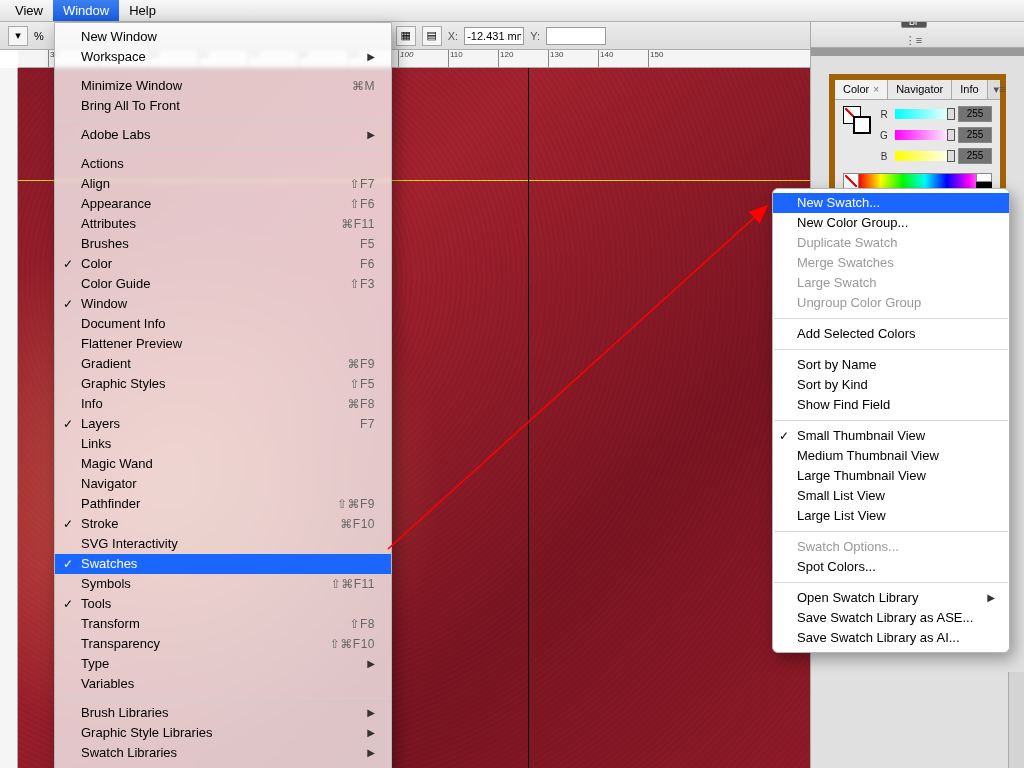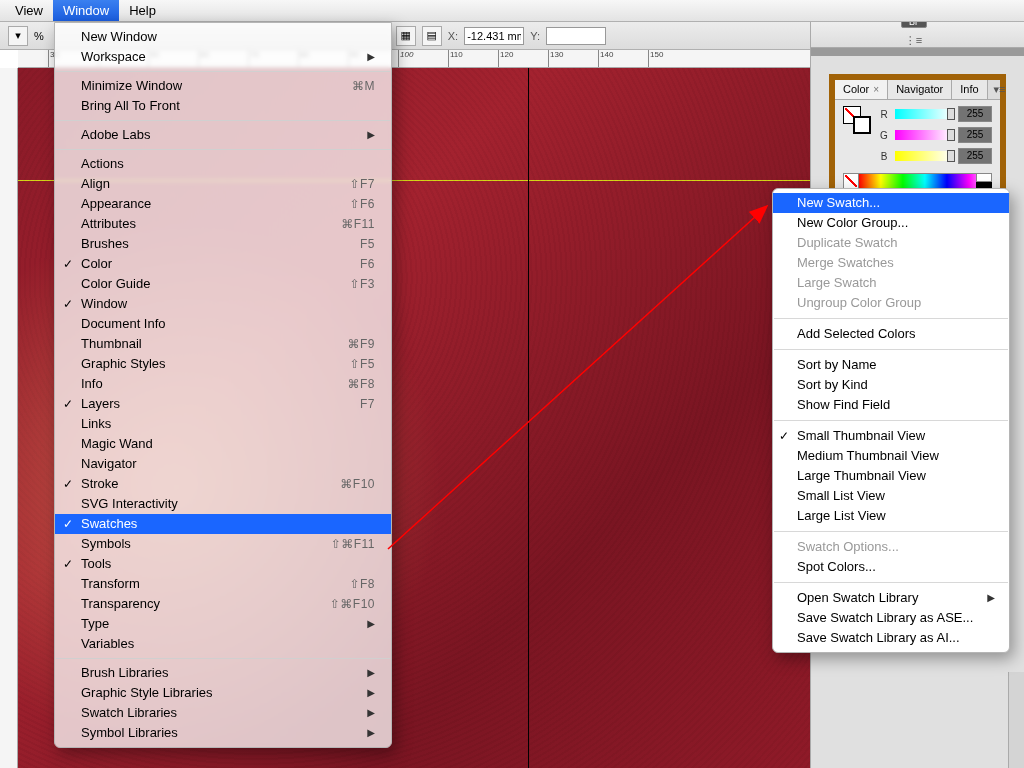--- a/index.html
+++ b/index.html
@@ -278,21 +278,24 @@
       <span class="shortcut">⇧F3</span>
     </div>
     <div class="item">
       <span class="check">✓</span>
       <span>Window</span>
     </div>
     <div class="item">
       <span>Document Info</span>
     </div>
     <div class="item">
-      <span>Thumbnail</span>
+      <span>Flattener Preview</span>
+    </div>
+    <div class="item">
+      <span>Gradient</span>
       <span class="shortcut">⌘F9</span>
     </div>
     <div class="item">
       <span>Graphic Styles</span>
       <span class="shortcut">⇧F5</span>
     </div>
     <div class="item">
       <span>Info</span>
       <span class="shortcut">⌘F8</span>
     </div>
@@ -302,20 +305,24 @@
       <span class="shortcut">F7</span>
     </div>
     <div class="item">
       <span>Links</span>
     </div>
     <div class="item">
       <span>Magic Wand</span>
     </div>
     <div class="item">
       <span>Navigator</span>
+    </div>
+    <div class="item">
+      <span>Pathfinder</span>
+      <span class="shortcut">⇧⌘F9</span>
     </div>
     <div class="item">
       <span class="check">✓</span>
       <span>Stroke</span>
       <span class="shortcut">⌘F10</span>
     </div>
     <div class="item">
       <span>SVG Interactivity</span>
     </div>
     <div class="item selected">

